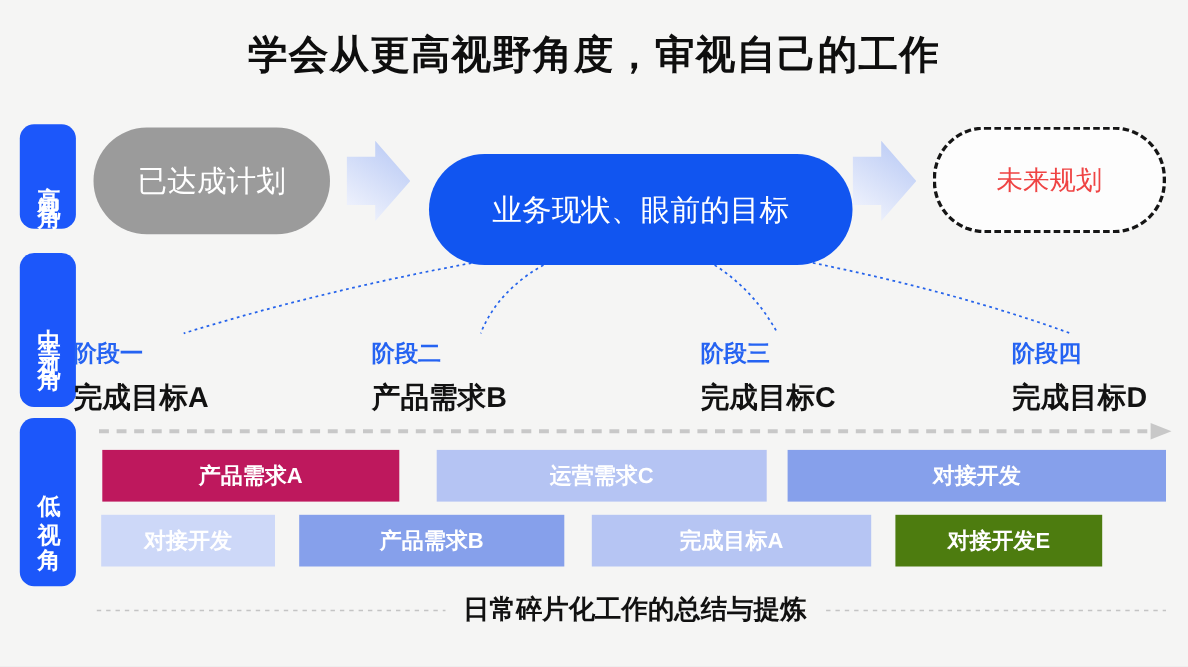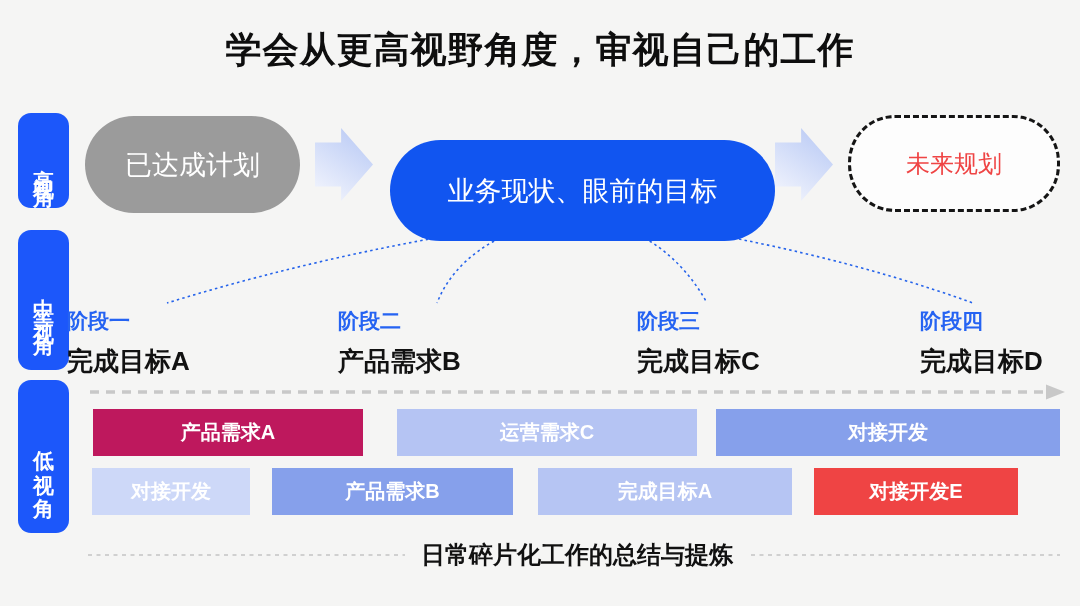--- a/index.html
+++ b/index.html
@@ -60,21 +60,21 @@
   .bar{
     position:absolute;height:47px;display:flex;align-items:center;justify-content:center;
     color:#fff;font-weight:800;font-size:20px;
   }
   #bar-a   {left:93px; top:409px;width:270px;background:#be185d;}
   #bar-c   {left:397px;top:409px;width:300px;background:#B5C4F3;}
   #bar-dev1{left:716px;top:409px;width:344px;background:#86A0EB;}
   #bar-dev2{left:92px; top:468px;width:158px;background:#CDD8F8;}
   #bar-b   {left:272px;top:468px;width:241px;background:#86A0EB;}
   #bar-d   {left:538px;top:468px;width:254px;background:#B6C5F3;}
-  #bar-e   {left:814px;top:468px;width:204px;background:#ef4444;}
+  #bar-e   {left:814px;top:468px;width:188px;background:#4d7c0f;}
   
   .caption{
     position:absolute;left:405px;top:538px;padding:0 16px;height:34px;line-height:34px;
     background:#F5F5F4;font-size:24px;font-weight:800;color:#111;white-space:nowrap;
   }
 </style>
 </head>
 <body>
 
 <div class="canvas">

